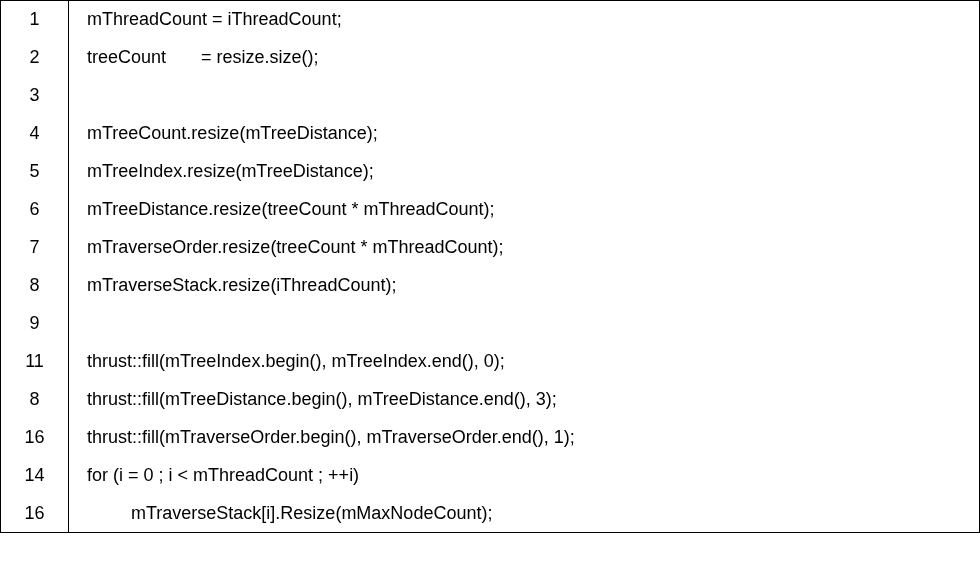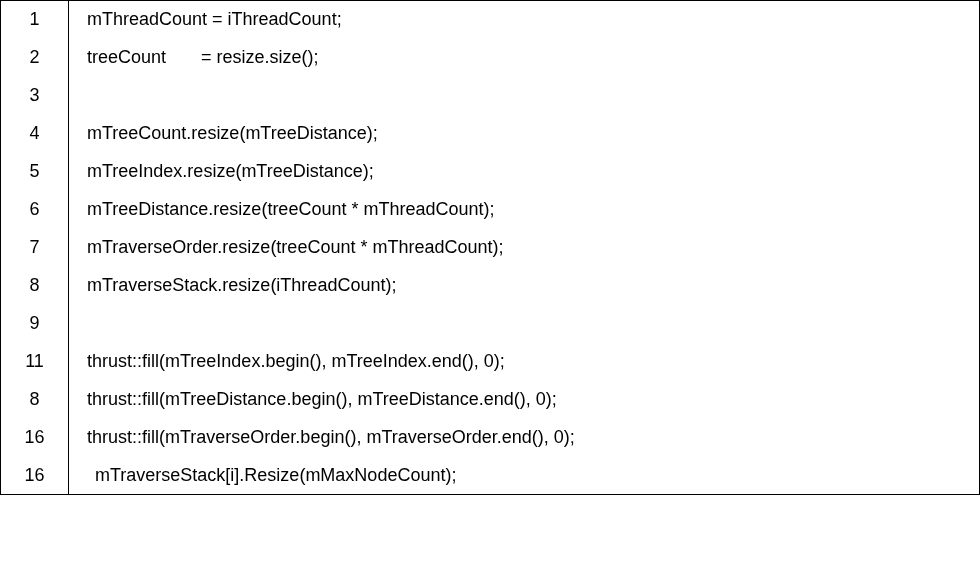--- a/index.html
+++ b/index.html
@@ -31,21 +31,21 @@
       color: #000000;
     }
     .code-cell {
       padding-left: 18px;
       vertical-align: middle;
       font-size: 18px;
       color: #000000;
       white-space: pre;
     }
     .indent {
-      padding-left: 26px;
+      padding-left: 62px;
     }
   </style>
 </head>
 <body>
 
 <table class="code-table">
   <tbody>
     <tr class="code-row">
       <td class="line-num-cell">1</td>
       <td class="code-cell">mThreadCount = iThreadCount;</td>
@@ -81,24 +81,28 @@
     <tr class="code-row">
       <td class="line-num-cell">9</td>
       <td class="code-cell"></td>
     </tr>
     <tr class="code-row">
       <td class="line-num-cell">11</td>
       <td class="code-cell">thrust::fill(mTreeIndex.begin(), mTreeIndex.end(), 0);</td>
     </tr>
     <tr class="code-row">
       <td class="line-num-cell">8</td>
-      <td class="code-cell">thrust::fill(mTreeDistance.begin(), mTreeDistance.end(), 0);</td>
+      <td class="code-cell">thrust::fill(mTreeDistance.begin(), mTreeDistance.end(), 3);</td>
     </tr>
     <tr class="code-row">
       <td class="line-num-cell">16</td>
-      <td class="code-cell">thrust::fill(mTraverseOrder.begin(), mTraverseOrder.end(), 0);</td>
+      <td class="code-cell">thrust::fill(mTraverseOrder.begin(), mTraverseOrder.end(), 1);</td>
+    </tr>
+    <tr class="code-row">
+      <td class="line-num-cell">14</td>
+      <td class="code-cell">for (i = 0 ; i &lt; mThreadCount ; ++i)</td>
     </tr>
     <tr class="code-row">
       <td class="line-num-cell">16</td>
       <td class="code-cell indent">mTraverseStack[i].Resize(mMaxNodeCount);</td>
     </tr>
   </tbody>
 </table>
 
 </body></html>

